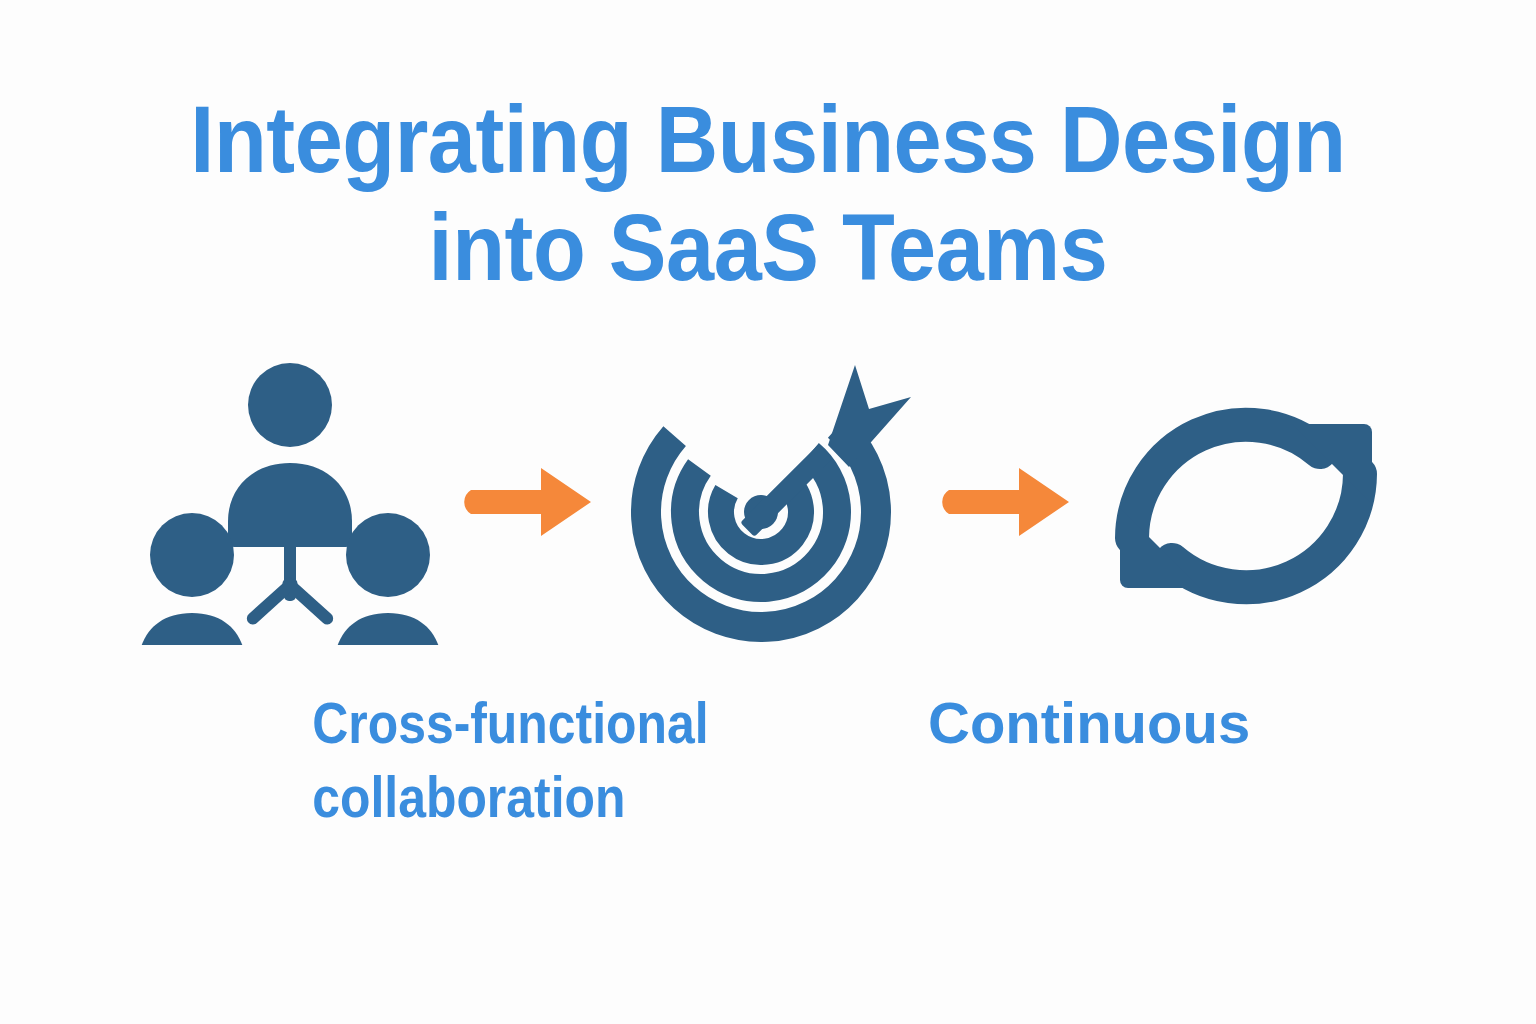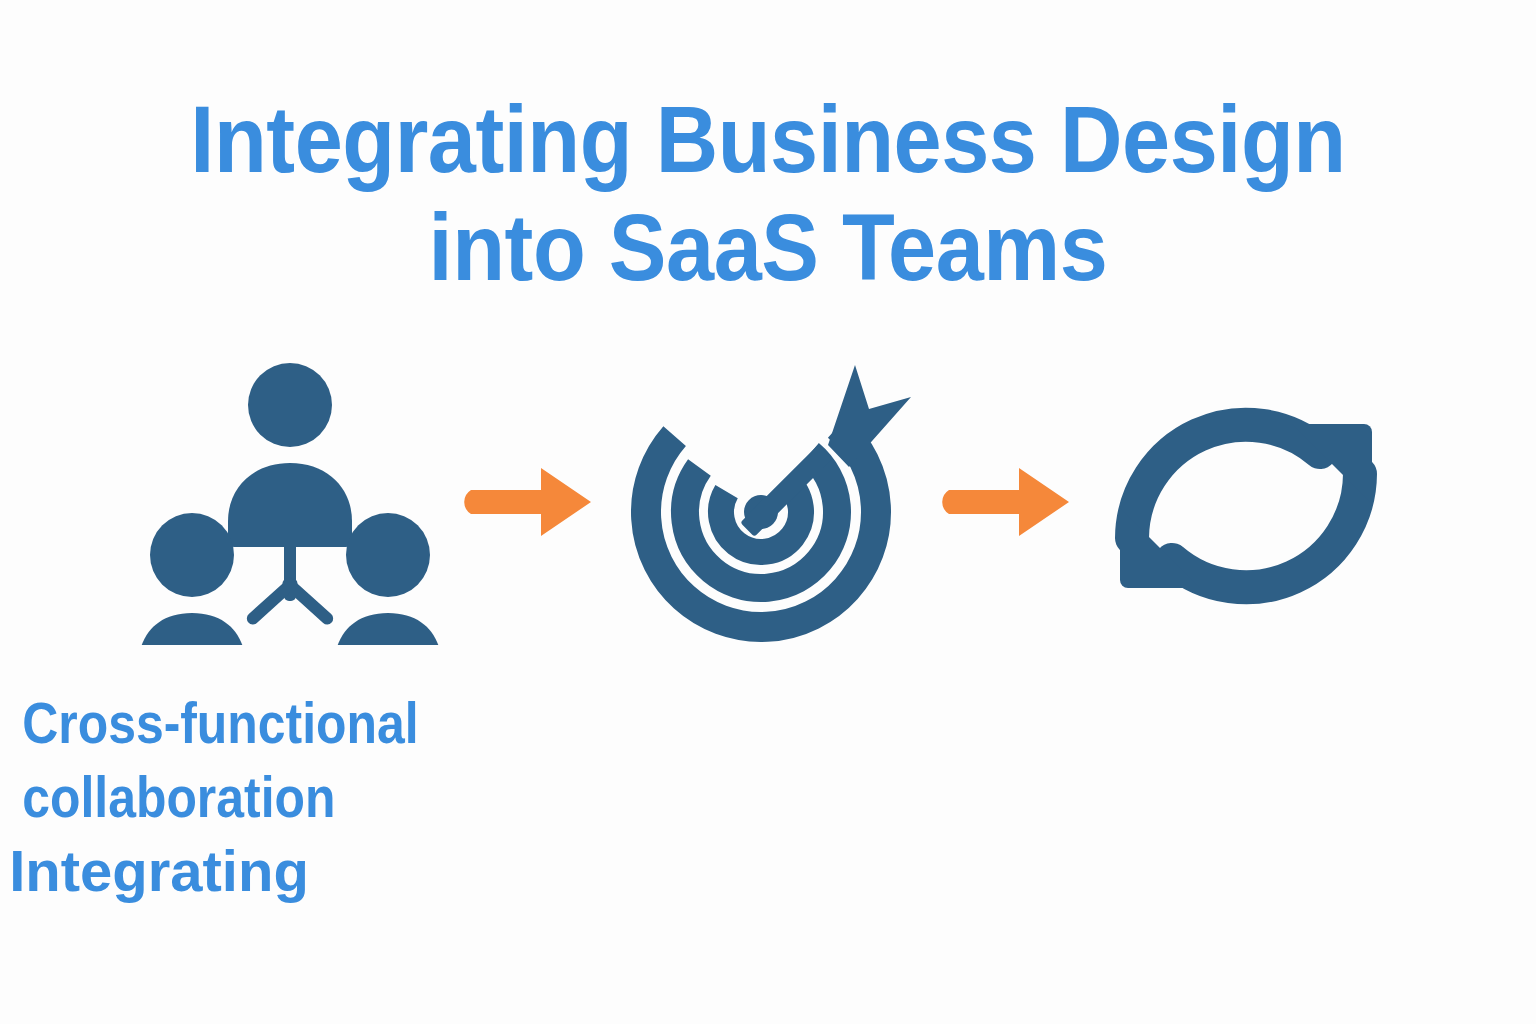--- a/index.html
+++ b/index.html
@@ -71,21 +71,21 @@
   }
   .icon-svg { display: block; }
 
   
   #caption-row {
     position: absolute;
     top: 686px;
     left: 0;
     width: 1536px;
     display: flex;
-    flex-direction: column;
+    flex-direction: row;
     justify-content: center;
     align-items: flex-start;
   }
   .caption-cell {
     width: 318px;
     flex: 0 0 auto;
     text-align: center;
     color: #3a8dde;
     font-family: "Liberation Sans", sans-serif;
     font-weight: bold;
@@ -233,18 +233,18 @@
       <span class="caption-line cap-wide">Cross-functional</span>
       <span class="caption-line cap-wide">collaboration</span>
     </div>
 
     <div class="caption-spacer"></div>
 
 
     <div class="caption-spacer"></div>
 
     <div class="caption-cell">
-      <span class="caption-line">Integrating</span>
+      <span class="caption-line">Continuous</span>
     </div>
 
   </div>
 
 </div>
 
 </body></html>

